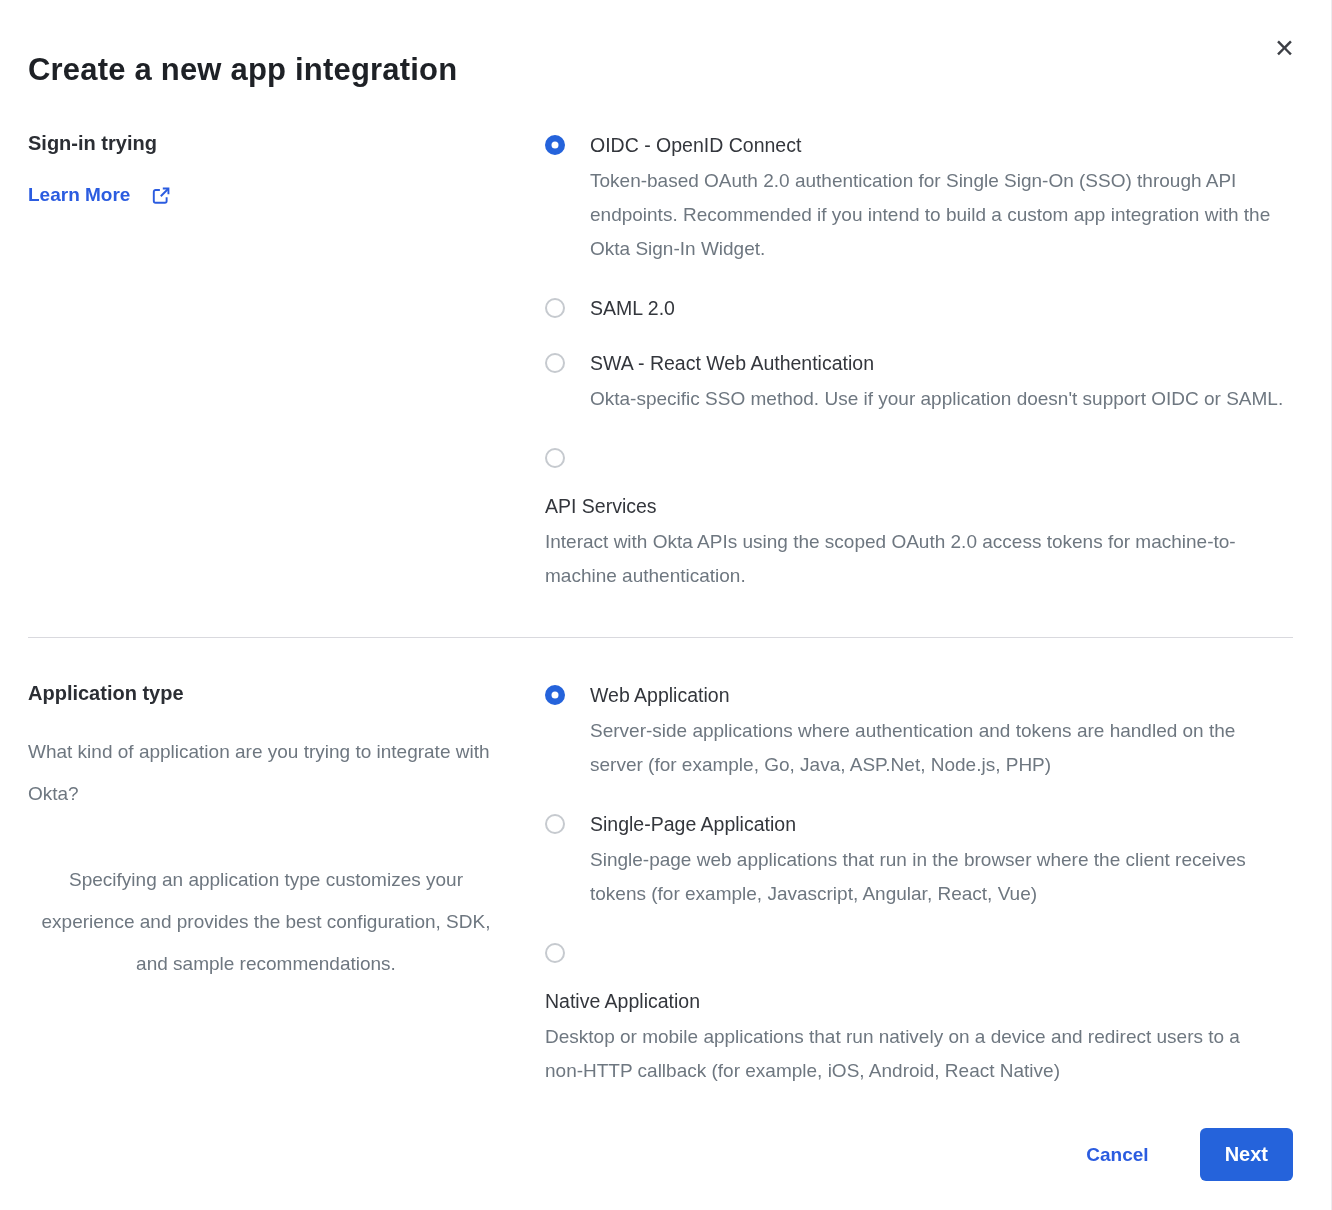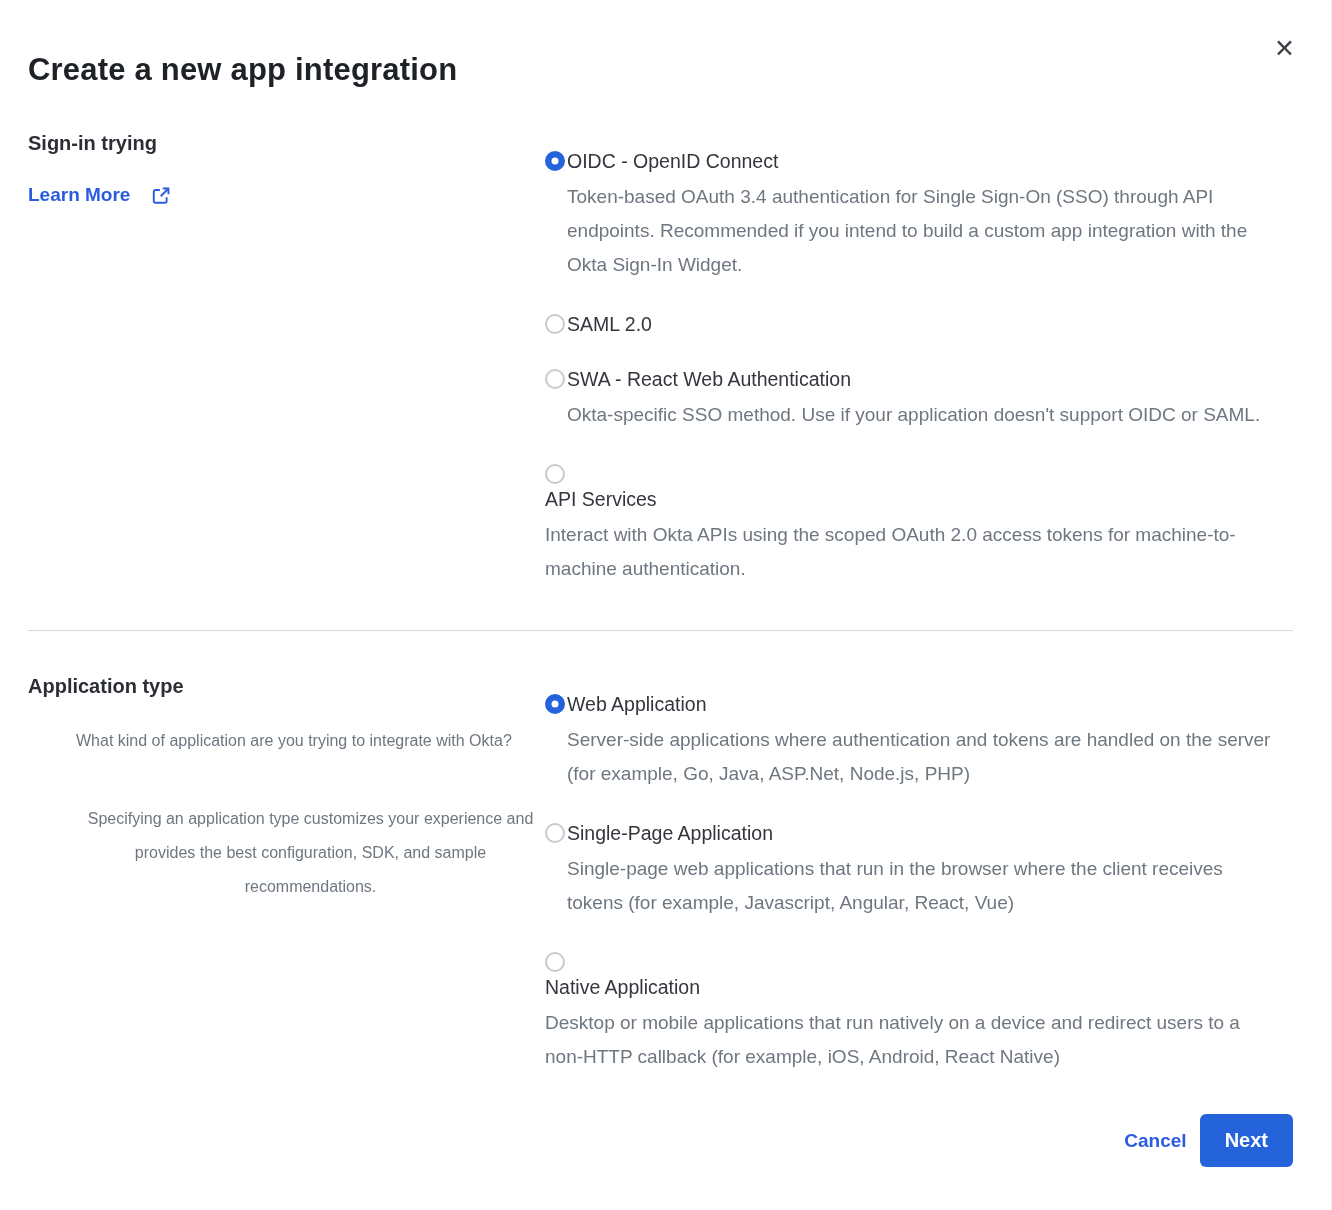--- a/index.html
+++ b/index.html
@@ -44,28 +44,27 @@
   }
   .learn-more{
     display:inline-flex;align-items:center;gap:22px;
     margin-top:29px;
     color:var(--link);text-decoration:none;
     font-size:19px;font-weight:600;cursor:pointer;
   }
   .learn-more svg{display:block;margin-top:2px;}
   .left-desc{
     margin-top:26px;
-    font-size:16px;line-height:34px;color:var(--gray);
+    font-size:19px;line-height:42px;color:var(--gray);
     max-width:476px;
-    margin-left:48px;
   }
   .left-desc + .left-desc{margin-top:44px;text-align:center;}
   .option{
-    display:flex;align-items:flex-start;gap:2px;
-    margin-bottom:29px;cursor:pointer;margin-top:16px;
+    display:flex;align-items:flex-start;gap:25px;
+    margin-bottom:29px;cursor:pointer;
   }
   .option:last-child{margin-bottom:0;flex-direction:column;}
   .radio{
     flex:0 0 auto;
     width:20px;height:20px;border-radius:50%;
     border:2px solid var(--radio-border);
     background:#fff;margin-top:3px;
     position:relative;
   }
   .radio.selected{
@@ -86,21 +85,21 @@
     margin-top:6px;
     font-size:19px;line-height:34px;color:var(--gray);
     max-width:714px;
   }
   hr.divider{
     border:none;border-top:1px solid var(--divider);
     margin:44px 0 0 0;
   }
   .footer{
     display:flex;justify-content:flex-end;align-items:center;
-    margin-top:40px;padding-right:0;
+    gap:38px;margin-top:40px;padding-right:0;
   }
   .cancel-link{
     color:var(--link);font-size:19px;font-weight:600;
     text-decoration:none;cursor:pointer;
   }
   .next-btn{
     background:var(--accent);color:#fff;
     border:none;border-radius:6px;
     font-family:"Liberation Sans",sans-serif;
     font-size:20px;font-weight:700;
@@ -126,21 +125,21 @@
           <path d="M9.6 1.4h5v5"></path>
           <path d="M14.2 1.8 7.8 8.2"></path>
         </svg>
       </a>
     </div>
     <div class="col-right">
   <div class="option" role="radio" aria-checked="true">
     <span class="radio selected"></span>
     <div class="option-text">
       <div class="option-label">OIDC - OpenID Connect</div>
-      <div class="option-desc">Token-based OAuth 3.4 authentication for Single Sign-On (SSO) through API endpoints. Recommended if you intend to build a custom app integration with the Okta Sign-In Widget.</div>
+      <div class="option-desc">Token-based OAuth 2.0 authentication for Single Sign-On (SSO) through API endpoints. Recommended if you intend to build a custom app integration with the Okta Sign-In Widget.</div>
     </div>
   </div>
 
   <div class="option" role="radio" aria-checked="false">
     <span class="radio"></span>
     <div class="option-text">
       <div class="option-label">SAML 2.0</div>
     </div>
   </div>
 

